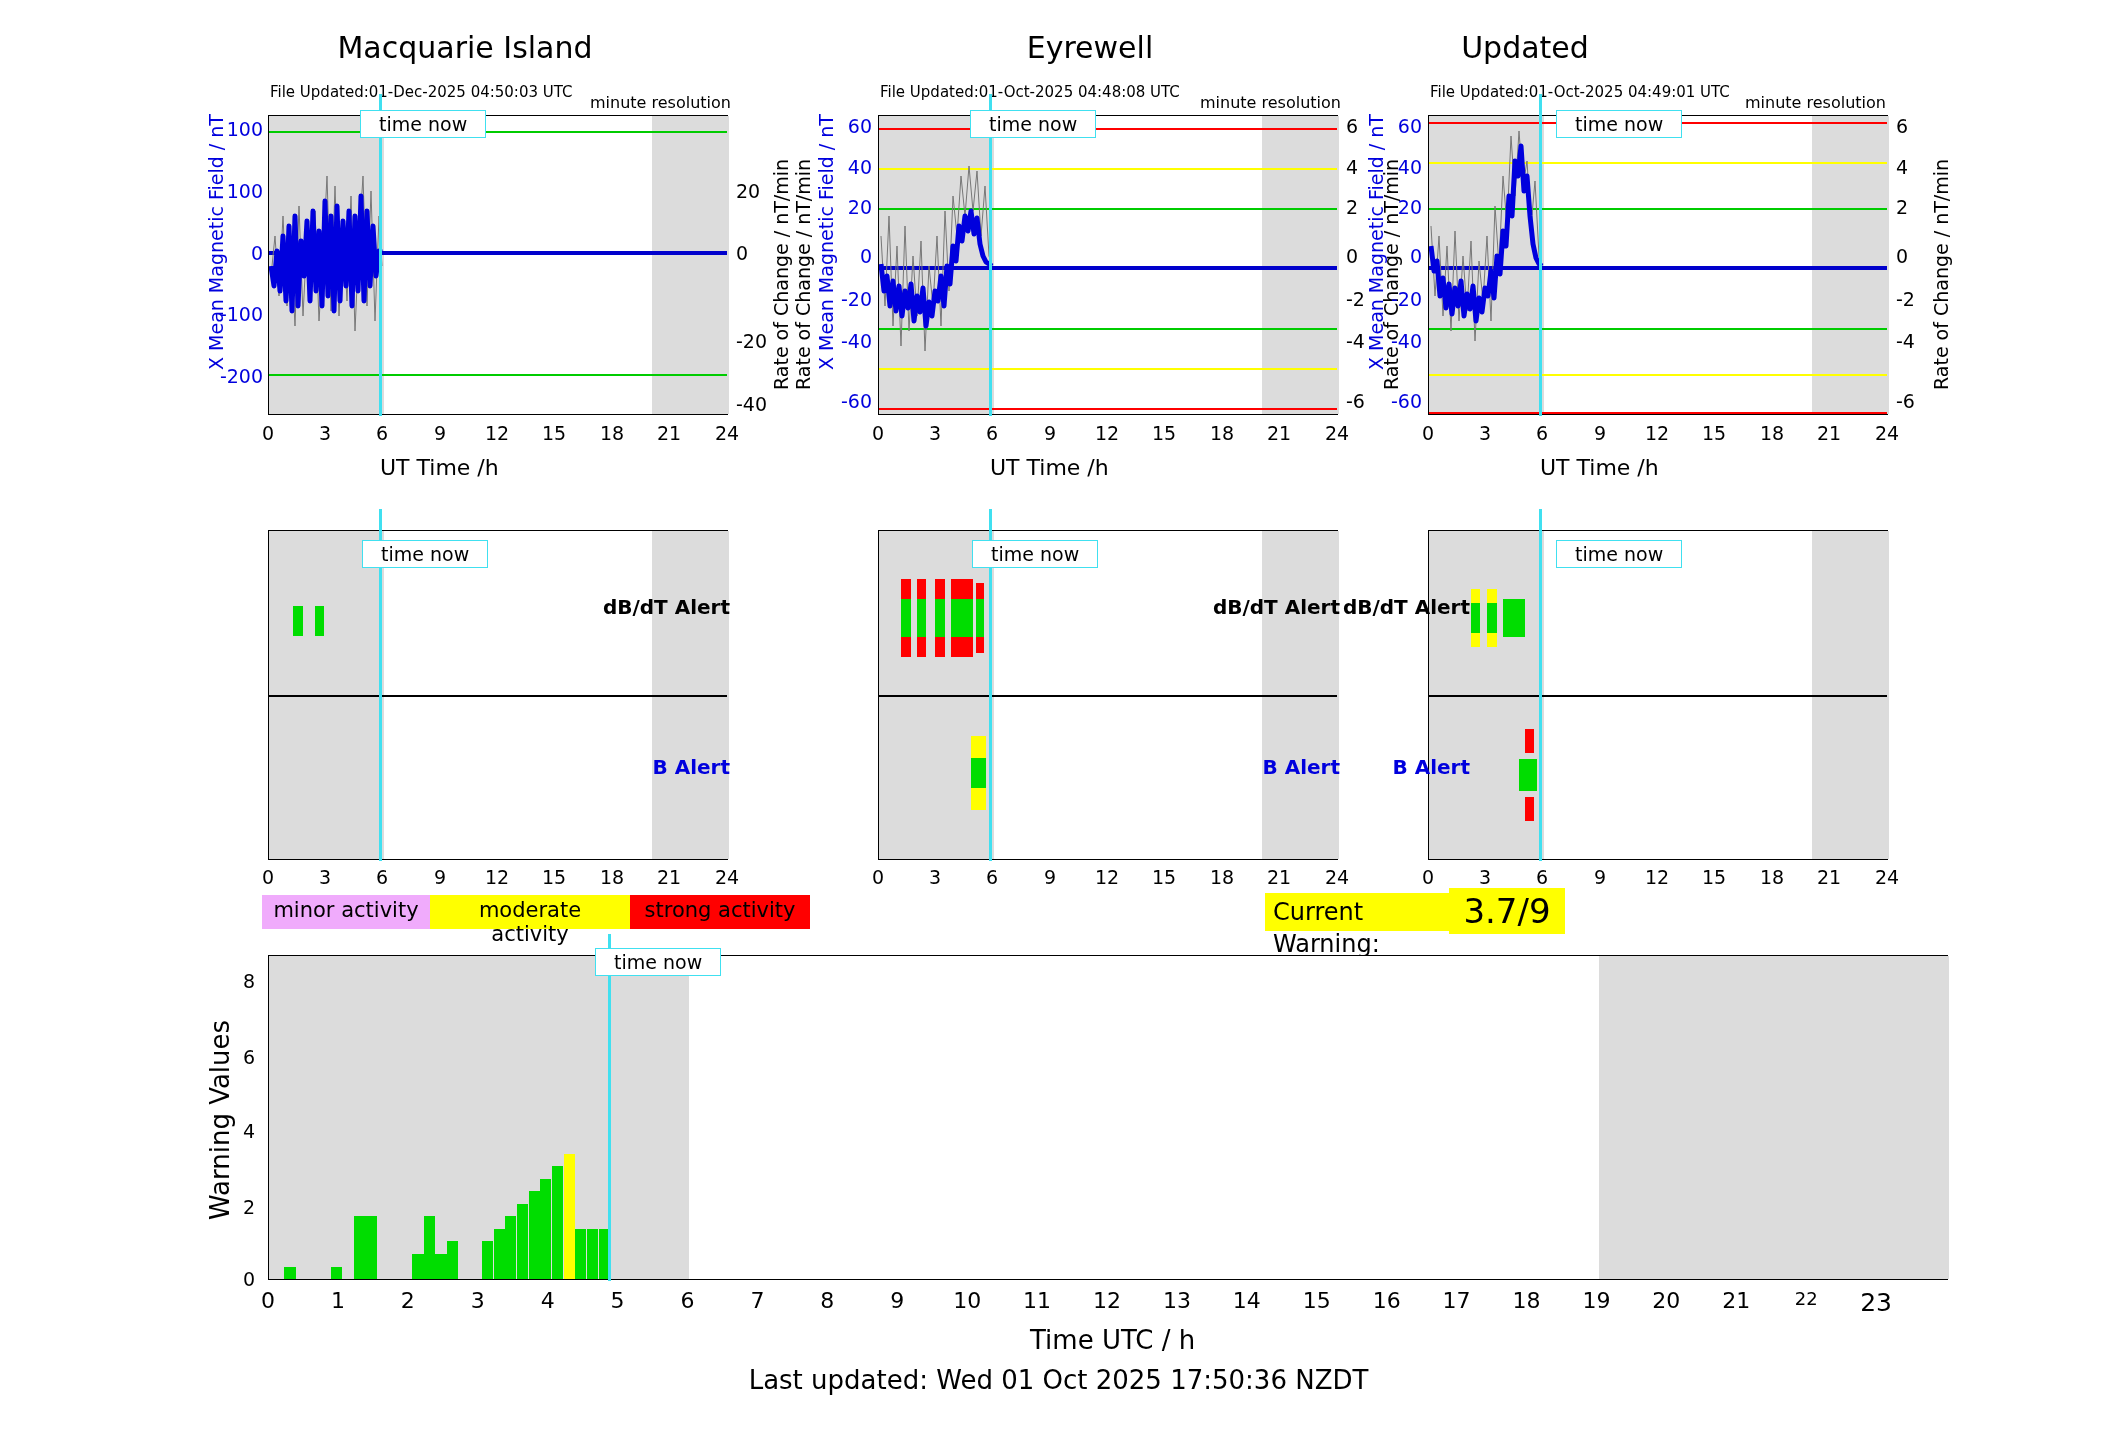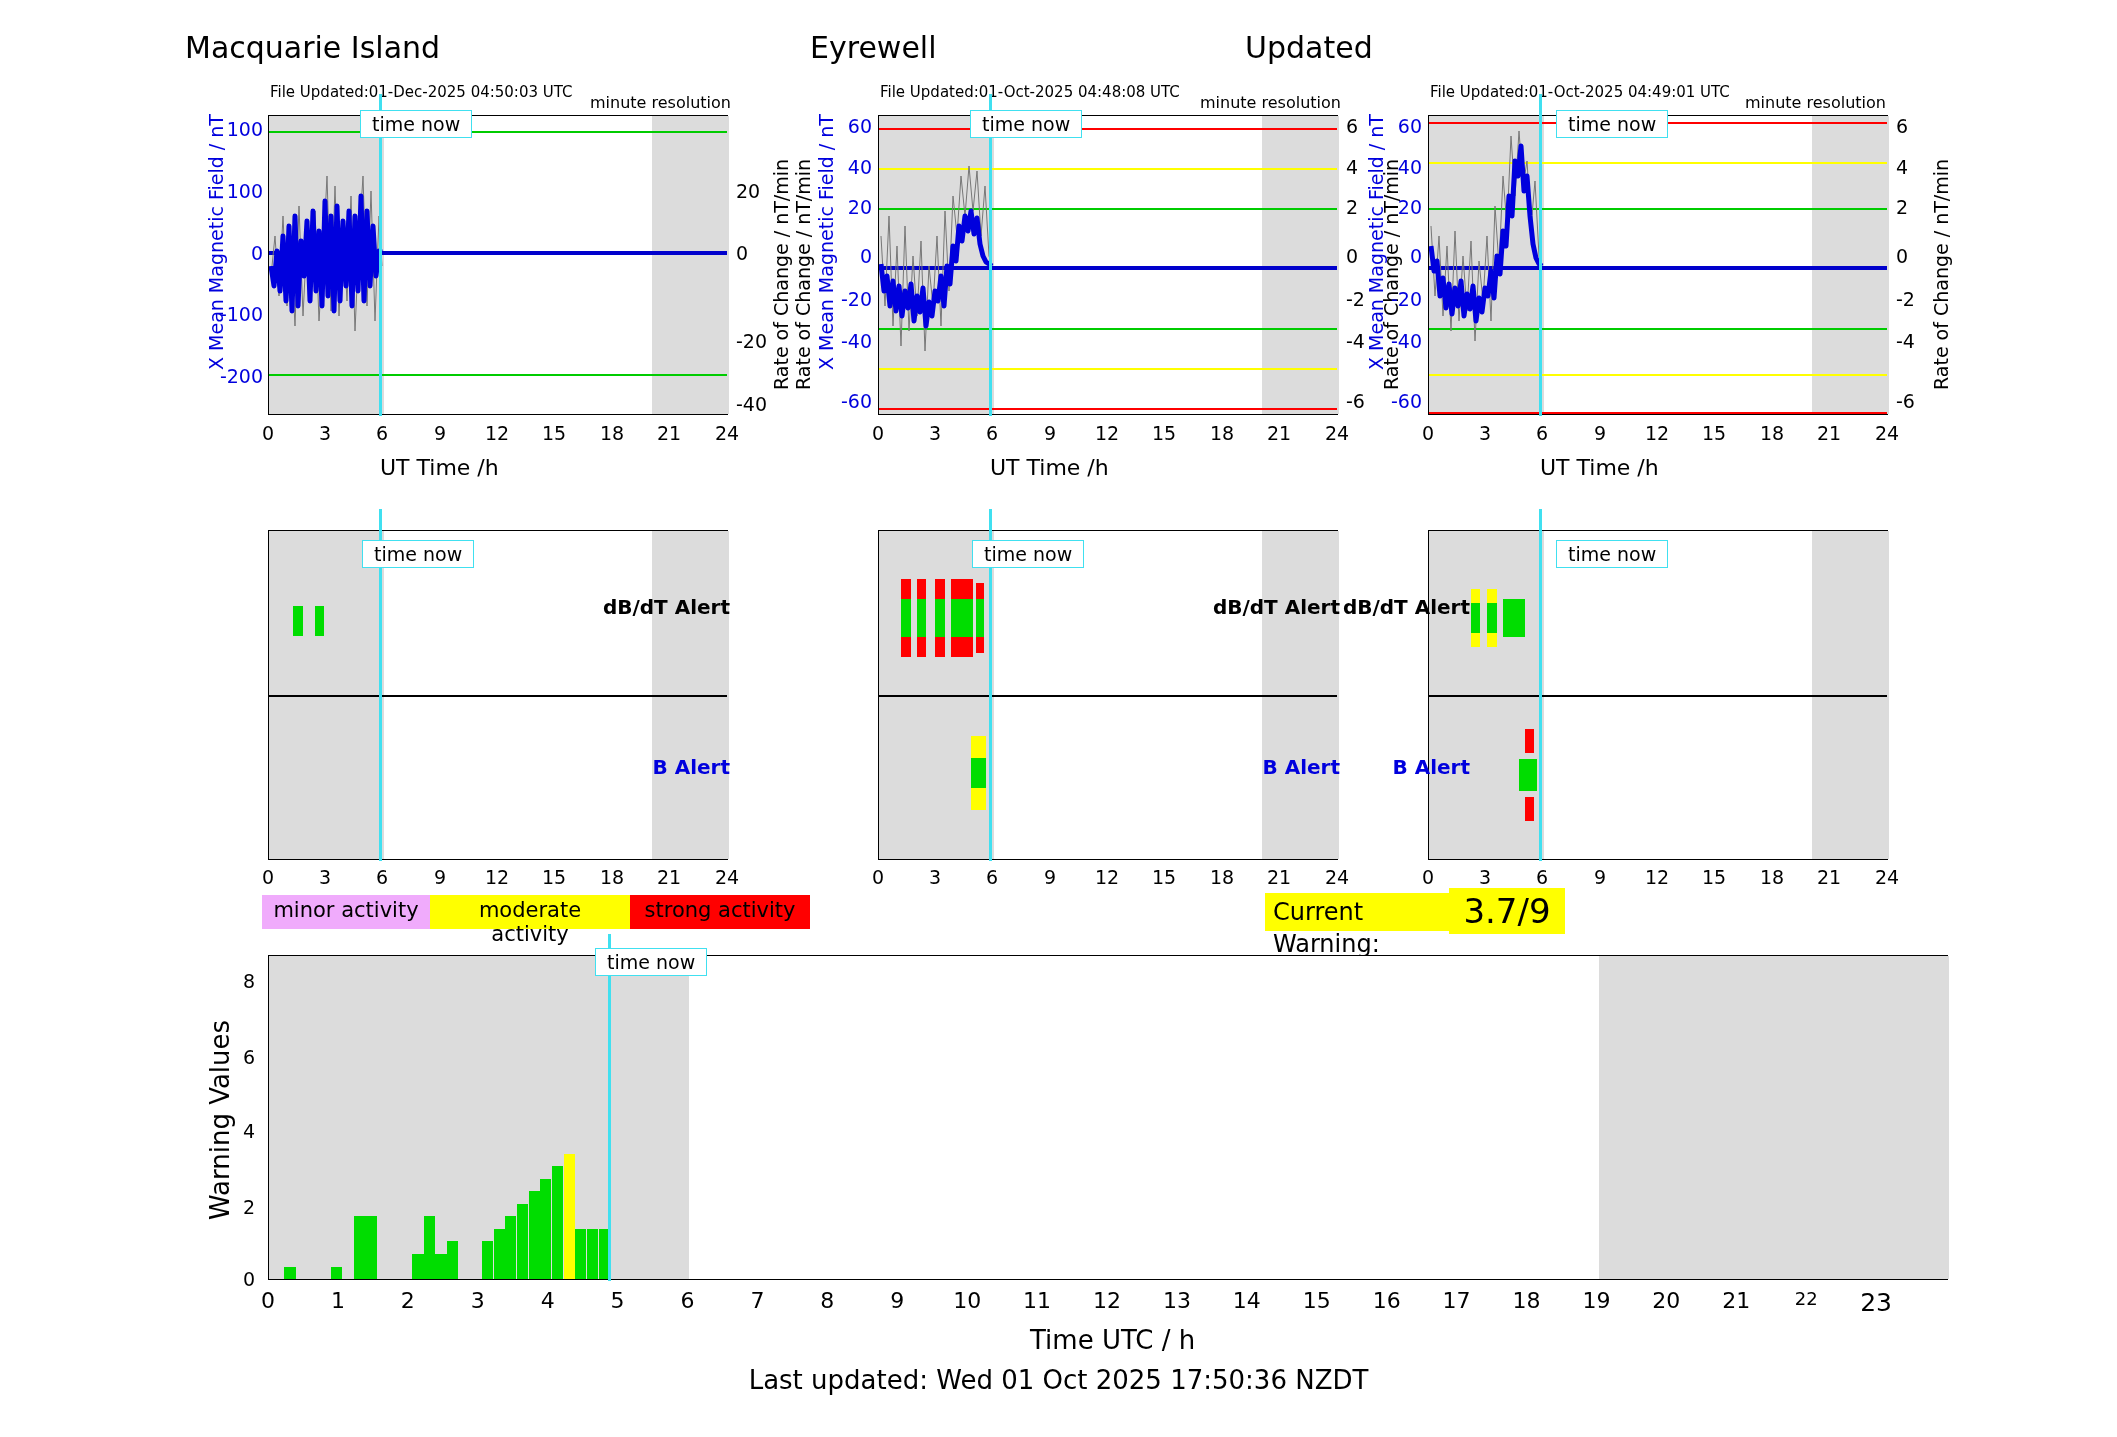--- a/index.html
+++ b/index.html
@@ -2,27 +2,27 @@
 <html><head>
 <meta charset="utf-8">
 <style>
   html,body{margin:0;padding:0;}
   body{
     width:2117px;height:1437px;background:#ffffff;
     font-family:"DejaVu Sans", sans-serif;
     color:#000;position:relative;overflow:hidden;
   }
   .panel{position:absolute;}
-  .title{font-size:30px;}
+  .title{font-size:30px;text-align:center;}
   .axlabel{font-size:22px;}
   .blue{color:#0000dd;}
   .plotbox{position:absolute;border:1px solid #000;background:#fff;box-sizing:border-box;}
   .shade{position:absolute;background:#dcdcdc;}
   .nowline{position:absolute;background:#40e0f0;width:3px;}
-  .nowtag{position:absolute;border:1px solid #40e0f0;background:#fff;font-size:19px;padding:2px 11px;white-space:nowrap;}
+  .nowtag{position:absolute;border:1px solid #40e0f0;background:#fff;font-size:19px;padding:2px 18px;white-space:nowrap;}
   .minres{position:absolute;font-size:16px;}
   .fileupd{position:absolute;font-size:15px;}
   .hline{position:absolute;height:2px;}
   .tick{position:absolute;font-size:19px;text-align:center;}
   .ytick{position:absolute;font-size:19px;text-align:right;color:#0000dd;}
   .ytickr{position:absolute;font-size:19px;text-align:left;}
   .vlabel{position:absolute;transform-origin:0 0;white-space:nowrap;font-size:19px;}
   .legendbox{position:absolute;font-size:21px;padding:3px 8px;box-sizing:border-box;}
   .alertlabel{position:absolute;font-size:20px;font-weight:bold;text-align:right;}
   .bar{position:absolute;}

